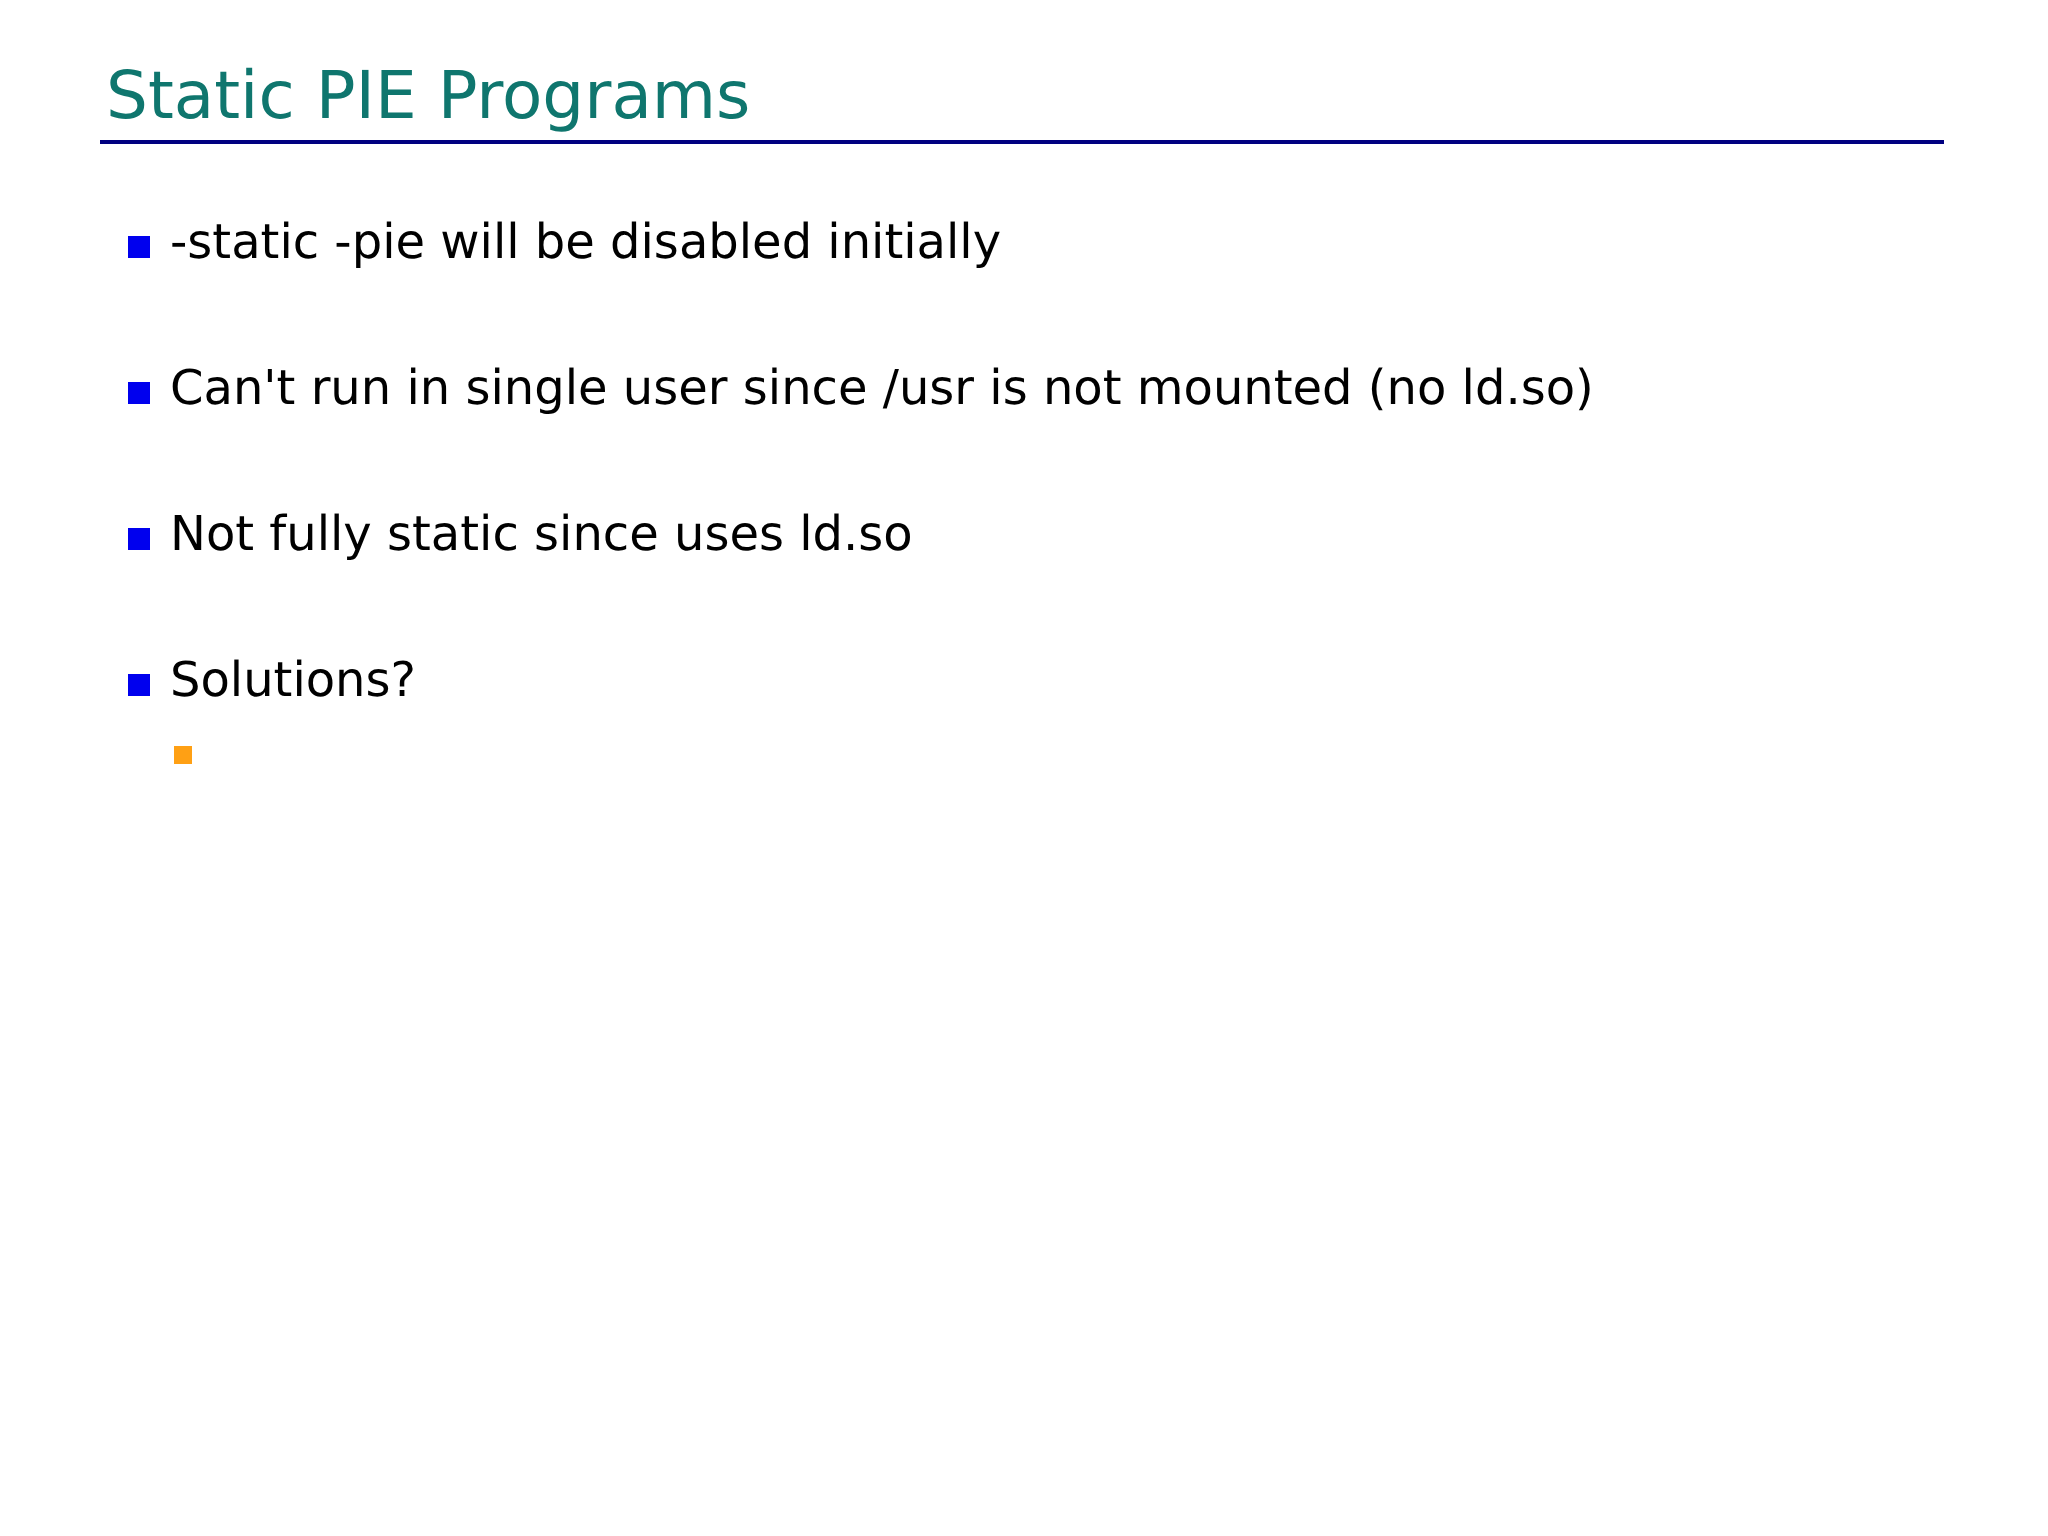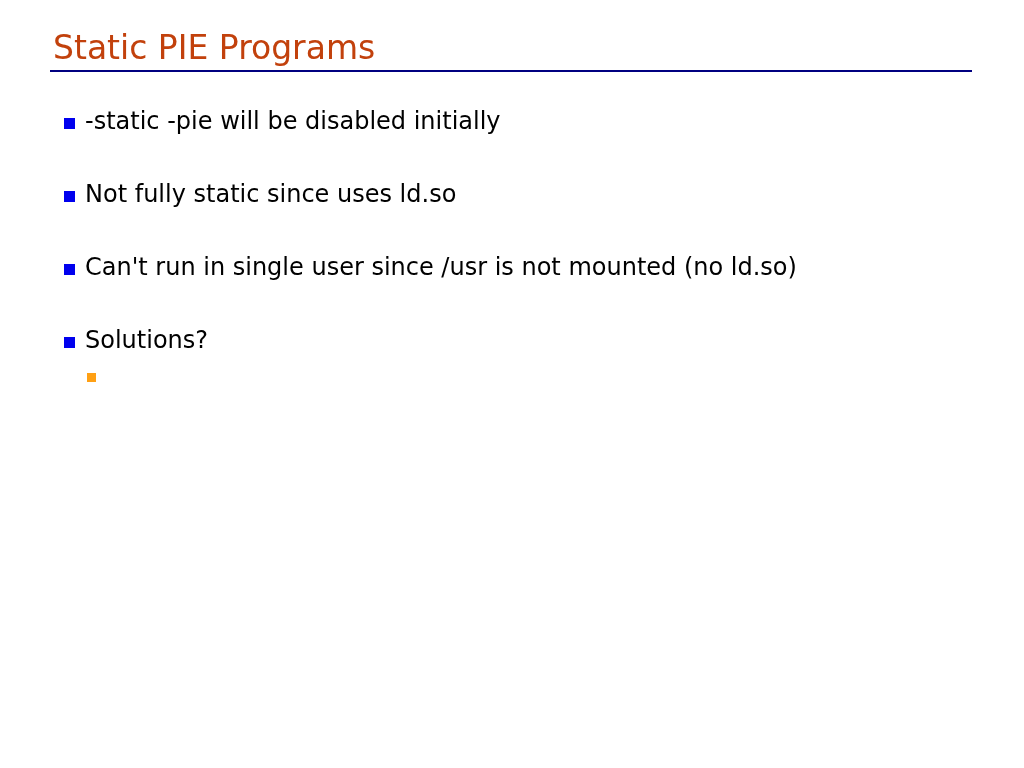--- a/index.html
+++ b/index.html
@@ -17,21 +17,21 @@
     color: #000000;
   }
   .slide-title {
     position: absolute;
     left: 53px;
     top: 28px;
     margin: 0;
     font-size: 33px;
     line-height: 40px;
     font-weight: 400;
-    color: #c2410c;
+    color: #0f766e;
     letter-spacing: 0;
   }
   .title-rule {
     position: absolute;
     left: 50px;
     top: 70px;
     width: 922px;
     height: 2px;
     background: #000080;
   }
@@ -93,28 +93,28 @@
     <div class="item">
       <span class="bullet-l1"></span>
       <div class="item-body">
         <span>-static -pie will be disabled initially</span>
       </div>
     </div>
 
     <div class="item">
       <span class="bullet-l1"></span>
       <div class="item-body">
-        <span>Not fully static since uses ld.so</span>
+        <span>Can't run in single user since /usr is not mounted (no ld.so)</span>
       </div>
     </div>
 
     <div class="item">
       <span class="bullet-l1"></span>
       <div class="item-body">
-        <span>Can't run in single user since /usr is not mounted (no ld.so)</span>
+        <span>Not fully static since uses ld.so</span>
       </div>
     </div>
 
     <div class="item">
       <span class="bullet-l1"></span>
       <div class="item-body">
         <span>Solutions?</span>
         <div class="sublist">
           <div class="subitem">
             <span class="bullet-l2"></span>

